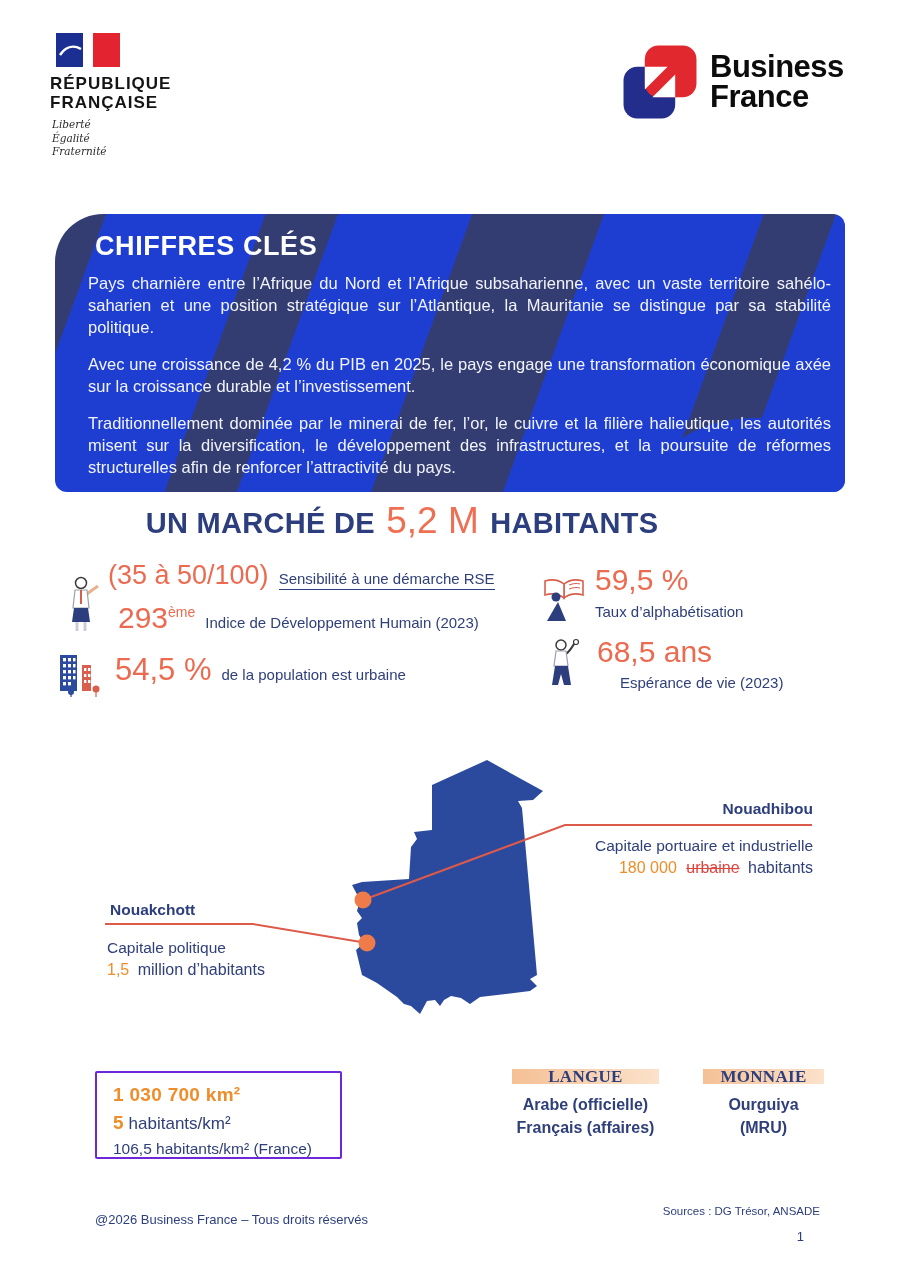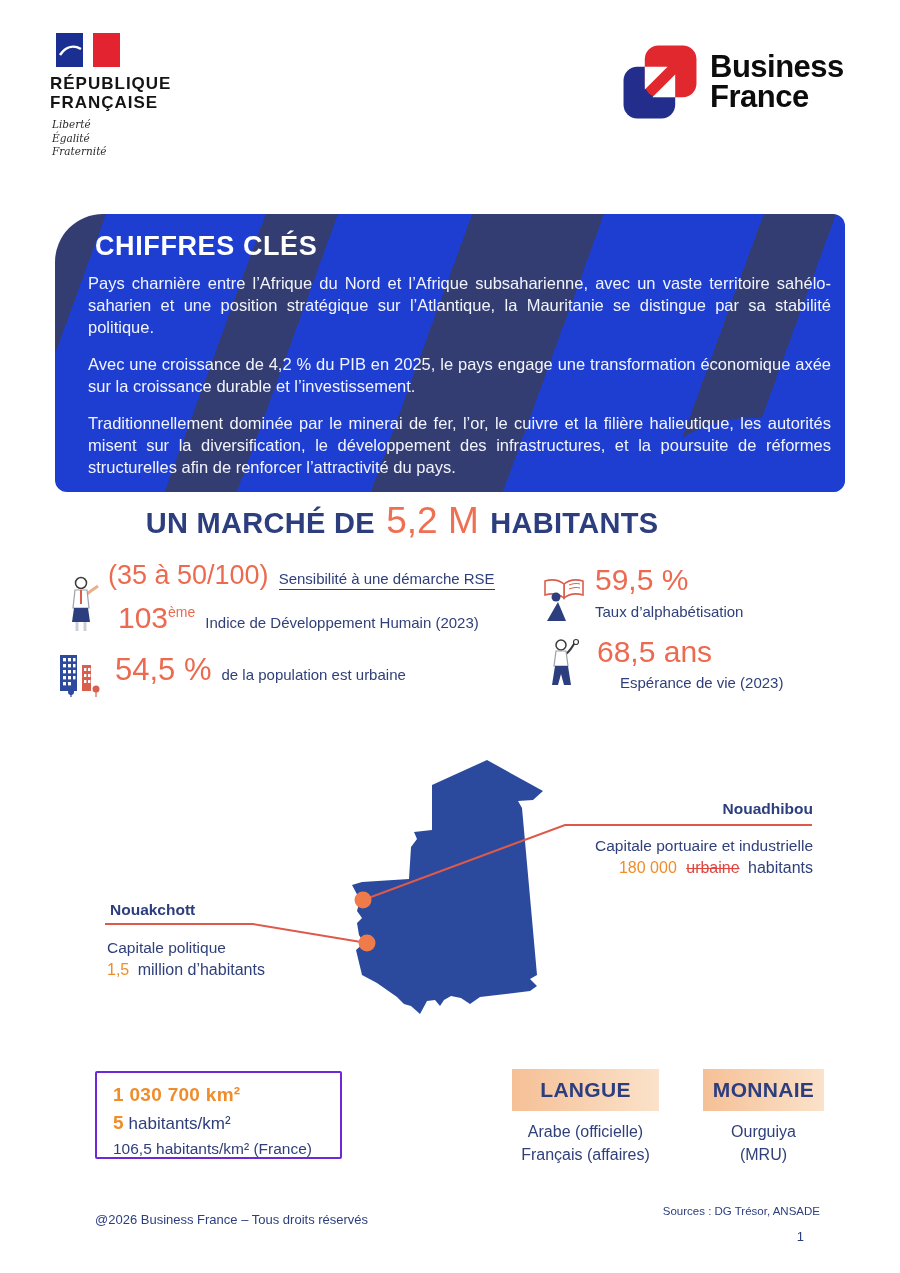--- a/index.html
+++ b/index.html
@@ -80,26 +80,26 @@
   .area-box{left:95px;top:1071px;width:247px;height:88px;border:2px solid #6d28d9;background:#ffffff;
             padding:11px 0 0 16px;box-sizing:border-box;border-radius:2px;}
   .area-line1{font-size:19px;font-weight:700;color:#ee8d2a;letter-spacing:0.3px;}
   .area-line2{margin-top:6px;font-size:17px;}
   .area-line2 .v{color:#ee8d2a;font-weight:700;font-size:19px;}
   .area-line2 .u{color:#2f3f7a;font-weight:500;margin-left:5px;}
   .area-line3{margin-top:6px;font-size:15.5px;color:#2f3f7a;font-weight:500;}
 
   .lang-table{left:512px;top:1069px;width:312px;}
   .tbl-row{display:flex;gap:44px;}
-  .tbl-head{width:147px;height:42px;display:flex;align-items:center;justify-content:center;
-            background:linear-gradient(90deg,#f5c096,#fbe2ca);color:#2c3e7e;font-weight:800;font-size:21px;letter-spacing:0.3px;}
+  .tbl-head{width:147px;height:15px;display:flex;align-items:center;justify-content:center;
+            background:linear-gradient(90deg,#f5c096,#fbe2ca);color:#2c3e7e;font-weight:800;font-size:17px;letter-spacing:0.3px;font-family:Liberation Serif, serif;}
   .tbl-head.m{width:121px;}
   .tbl-col{width:147px;text-align:center;margin-top:9px;}
   .tbl-col.m{width:121px;}
-  .tbl-col div{font-size:16px;color:#2f3f7a;font-weight:400;line-height:1.45;}
+  .tbl-col div{font-size:16px;color:#2f3f7a;font-weight:700;line-height:1.45;}
 
   
   .copyright{left:95px;top:1212px;font-size:13px;color:#2c3e7e;font-weight:500;}
   .sources{right:80px;top:1205px;font-size:11.5px;color:#2c3e7e;font-weight:500;}
   .page-num{right:96px;top:1229px;font-size:13px;color:#2c3e7e;font-weight:500;}
 </style>
 </head>
 <body>
 
 <div id="page">
@@ -214,21 +214,21 @@
       <path d="M11 13 L21 13 L23 28 L9 28 Z" fill="#ffffff" stroke="#9aa0ad" stroke-width="1.2"></path>
       <path d="M10 28 L23 28 L26 47 L19 47 L16 36 L13 47 L7 47 Z" fill="#2c3e7e"></path>
     </svg>
   </div>
 
   <div class="abs rse-row row-baseline">
     <span class="stat-value">(35 à 50/100)</span>
     <span class="stat-label">Sensibilité à une démarche RSE</span>
   </div>
   <div class="abs idh-row row-baseline">
-    <span class="stat-value"><span>103</span><span class="idh-sup">ème</span></span>
+    <span class="stat-value"><span>293</span><span class="idh-sup">ème</span></span>
     <span class="stat-label">Indice de Développement Humain (2023)</span>
   </div>
   <div class="abs urban-row row-baseline">
     <span class="stat-value">54,5 %</span>
     <span class="stat-label">de la population est urbaine</span>
   </div>
   <div class="abs lit-block">
     <span class="stat-value">59,5 %</span>
     <span class="stat-label">Taux d’alphabétisation</span>
   </div>

